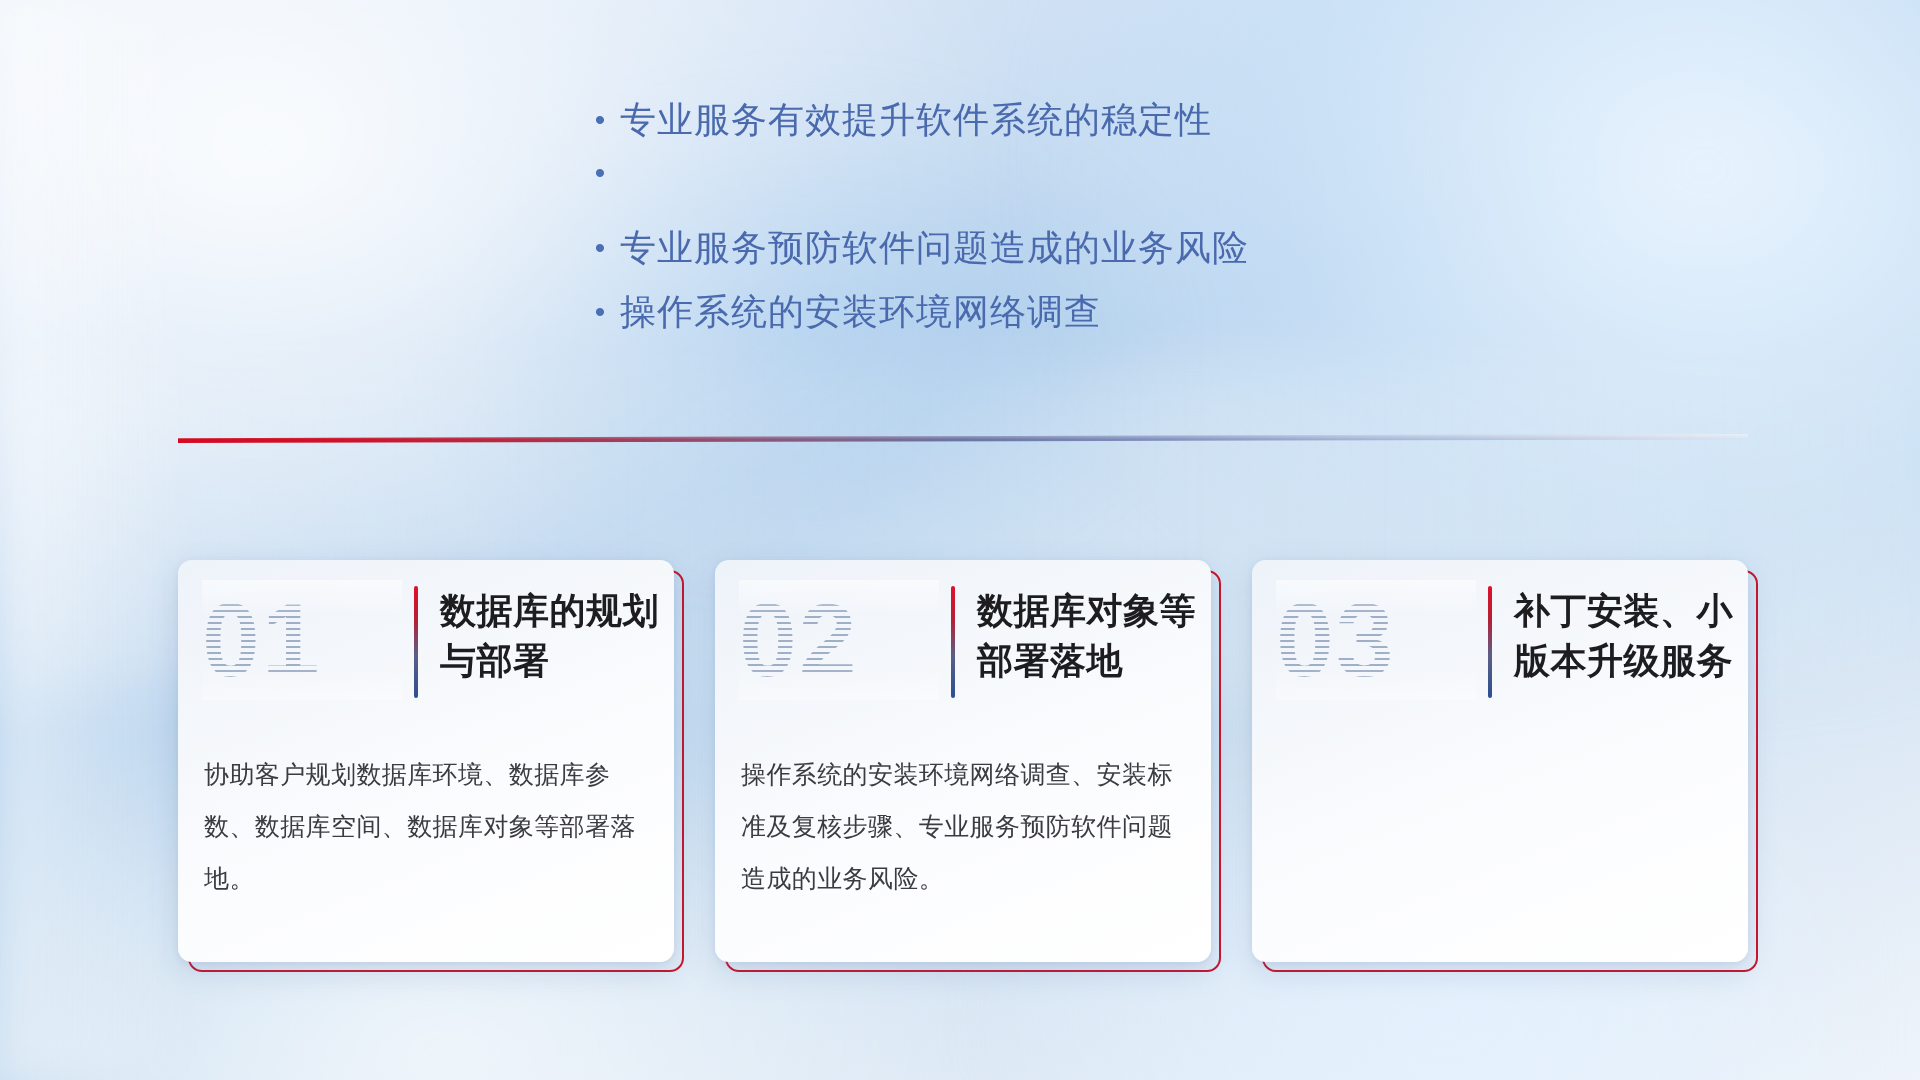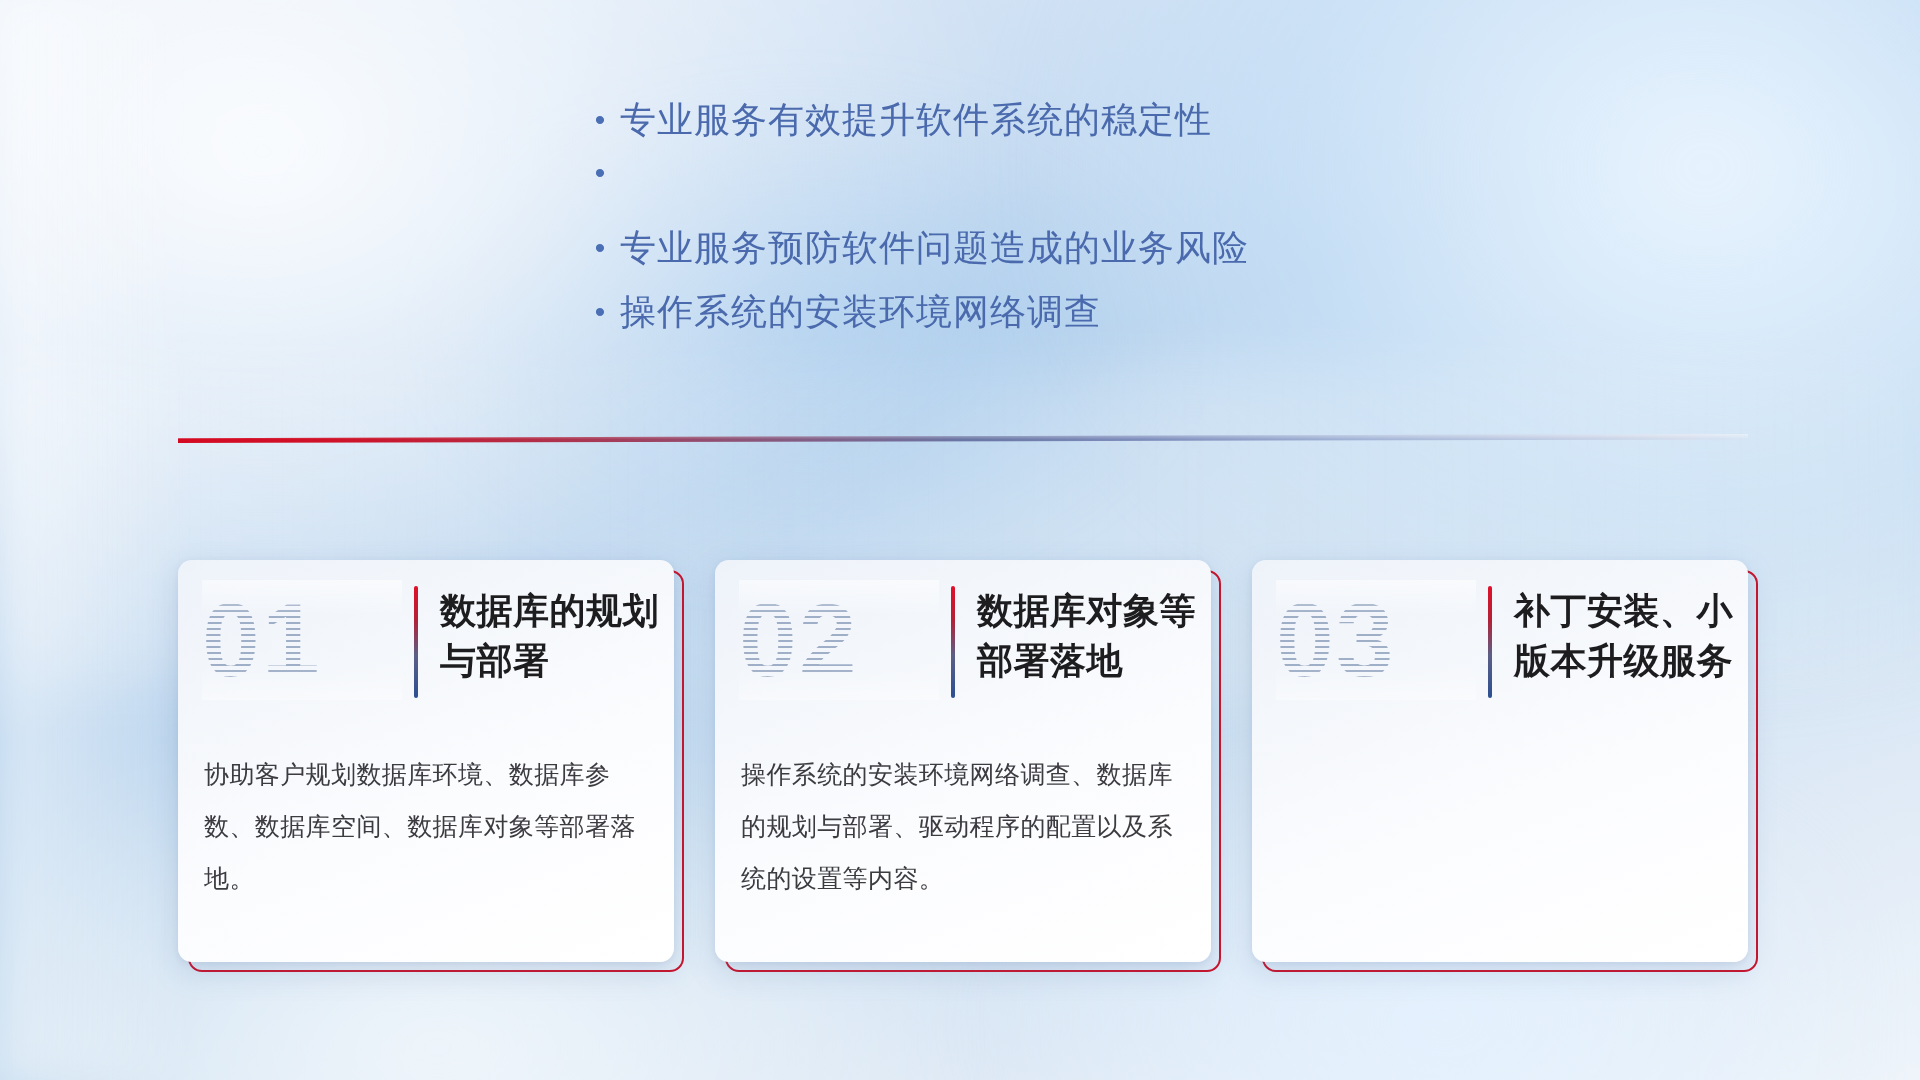--- a/index.html
+++ b/index.html
@@ -155,21 +155,21 @@
     <div class="card-outline"></div>
     <div class="card">
       <div class="card-head">
         <div class="num-wm">02</div>
         <div class="num-wm-fade"></div>
         <div class="title-block">
           <div class="title-bar"></div>
           <div class="card-title">数据库对象等部署落地</div>
         </div>
       </div>
-      <div class="card-body">操作系统的安装环境网络调查、数据库的规划与部署、驱动程序的配置以及系统的设置等内容。</div>
+      <div class="card-body">操作系统的安装环境网络调查、安装标准及复核步骤、专业服务预防软件问题造成的业务风险。</div>
     </div>
   </div>
 
   <div class="card-slot">
     <div class="card-outline"></div>
     <div class="card">
       <div class="card-head">
         <div class="num-wm">03</div>
         <div class="num-wm-fade"></div>
         <div class="title-block">

